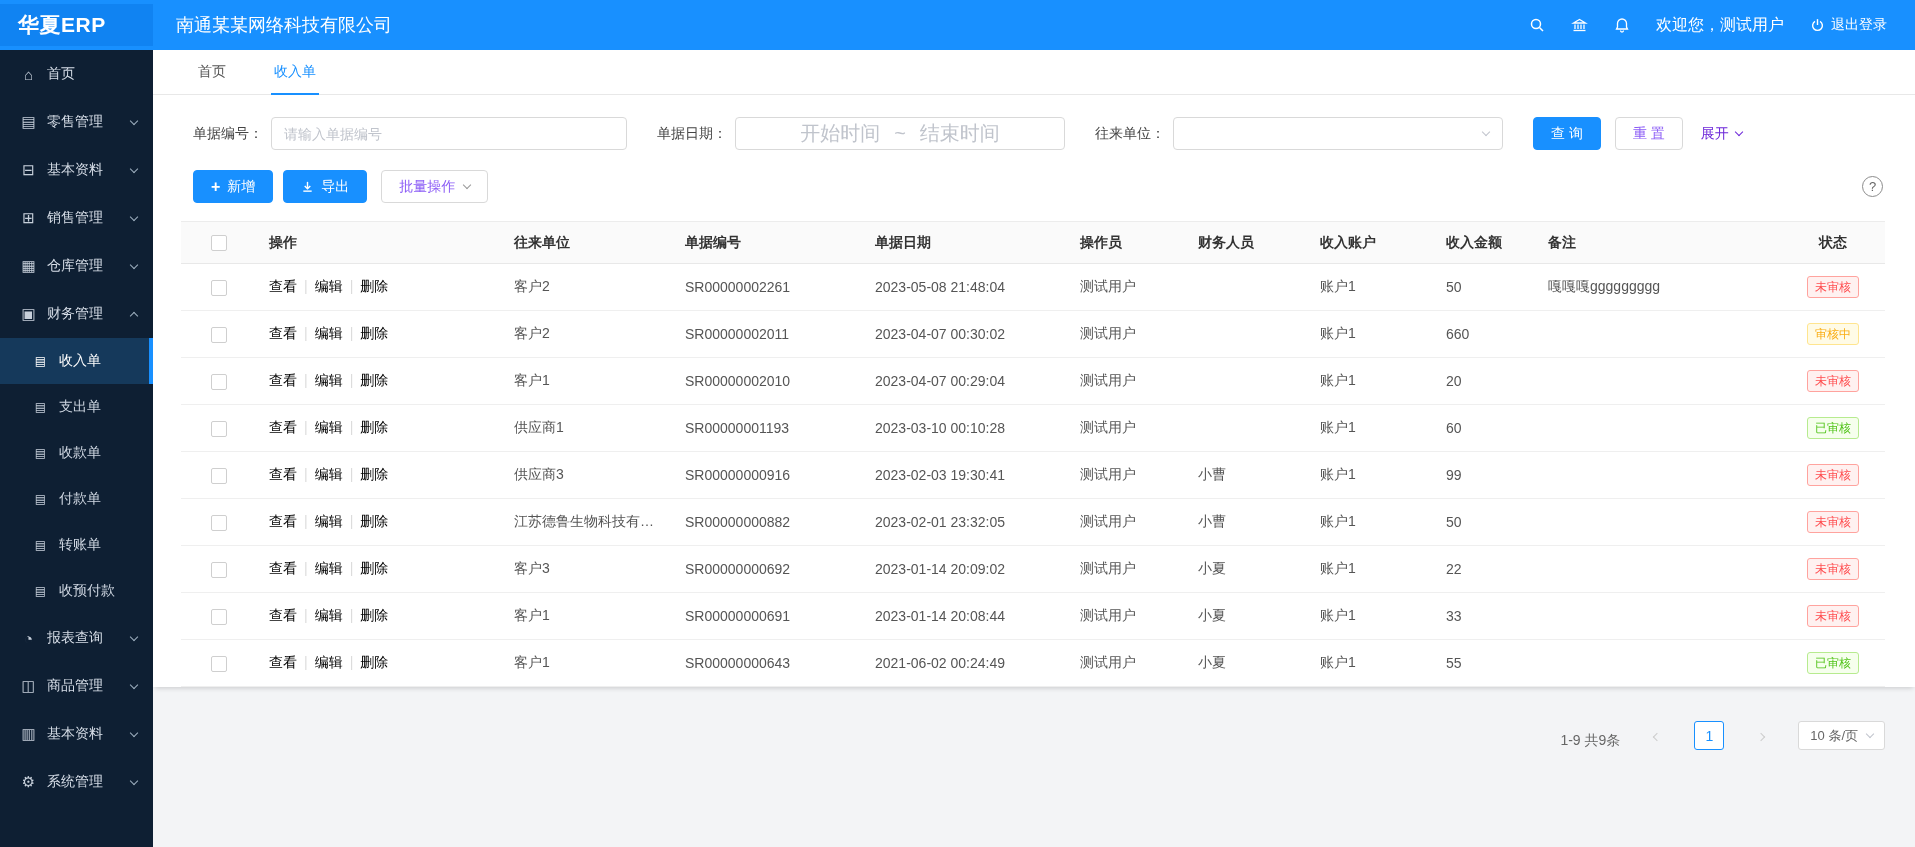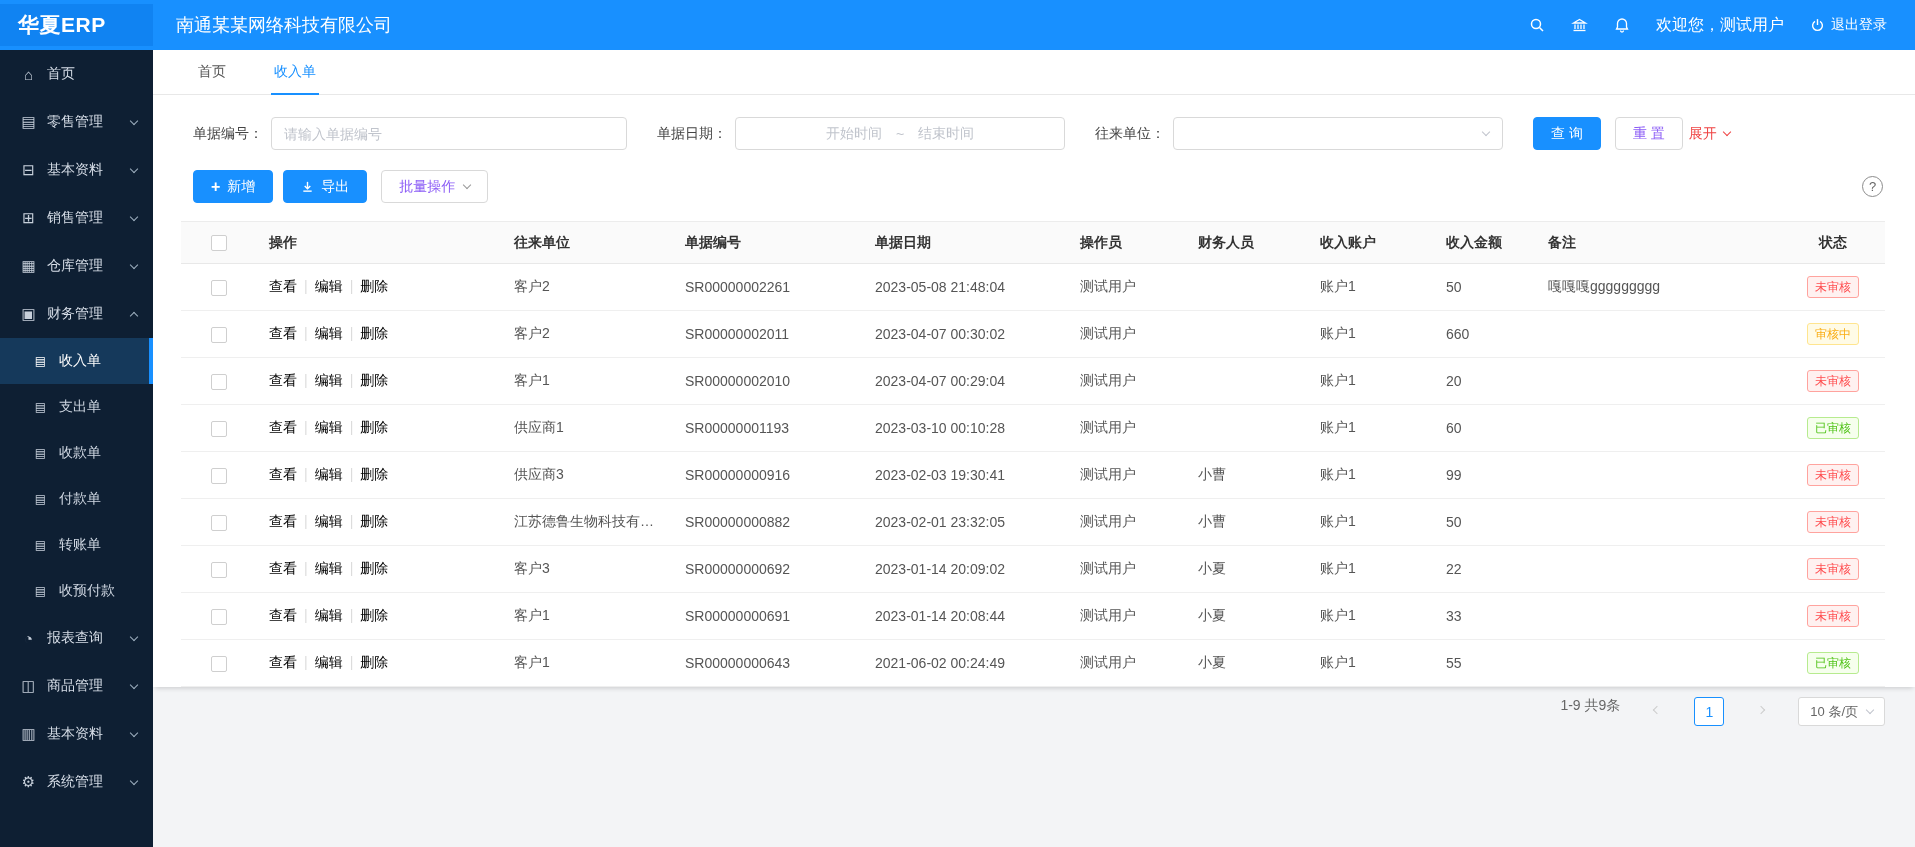--- a/index.html
+++ b/index.html
@@ -39,29 +39,29 @@
 
   .card{background:#fff;padding:22px 30px 0 28px;box-shadow:0 3px 5px -2px rgba(0,0,0,.18)}
 
   
   .filter-row{display:flex;align-items:center;margin:0 0 20px 12px}
   .f-label{font-size:14px;color:#444;margin-right:8px;white-space:nowrap}
   .f-input{width:356px;height:33px;border:1px solid #d9d9d9;border-radius:4px;padding:0 12px;font-size:14px;
     color:#333;outline:none;margin-right:30px;font-family:inherit}
   .f-input::placeholder{color:#c0c4cc}
   .range{width:330px;height:33px;border:1px solid #d9d9d9;border-radius:4px;display:flex;align-items:center;
-    justify-content:center;gap:14px;color:#c0c4cc;font-size:14px;margin-right:30px;cursor:pointer}
+    justify-content:center;gap:14px;color:#c0c4cc;font-size:20px;margin-right:30px;cursor:pointer}
   .selectbox{width:330px;height:33px;border:1px solid #d9d9d9;border-radius:4px;display:flex;align-items:center;
     justify-content:flex-end;padding-right:13px;margin-right:30px;cursor:pointer}
   .selectbox .chev{border-color:#c0c4cc}
   .btn{height:33px;padding:0 17px;border-radius:4px;border:1px solid #d9d9d9;background:#fff;color:#8b5cf6;
     font-size:14px;cursor:pointer;font-family:inherit;display:inline-flex;align-items:center;gap:7px}
   .btn.primary{background:#1890ff;border-color:#1890ff;color:#fff}
   .ml14{margin-left:14px}.ml10{margin-left:10px}
-  .expand{color:#ef4444;font-size:14px;margin-left:6px;display:flex;align-items:center;gap:7px;cursor:pointer;text-decoration:none}
+  .expand{color:#6d28d9;font-size:14px;margin-left:18px;display:flex;align-items:center;gap:7px;cursor:pointer;text-decoration:none}
   .chev{display:inline-block;width:7px;height:7px;border:solid currentColor;border-width:0 1.3px 1.3px 0}
   .chev.down{transform:rotate(45deg);margin-top:-3px}
   .chev.up{transform:rotate(-135deg);margin-top:3px}
   .chev.left{transform:rotate(135deg)}
   .chev.right{transform:rotate(-45deg)}
   .chev.sm{width:6px;height:6px}
 
   
   .toolbar{display:flex;align-items:center;margin:0 0 18px 12px}
   .plus{font-size:16px;line-height:1;font-weight:bold}
@@ -78,21 +78,21 @@
   th.c-check,td.c-check{text-align:center;padding:0}
   th.c-actions,td.c-actions{}
   th.c-status,td.c-status{text-align:center}
   .op-link{color:#000000;cursor:pointer;text-decoration:none}
   .sep{color:#dcdcdc;margin:0 7px}
   .badge{display:inline-block;font-size:12px;line-height:20px;padding:0 7px;border:1px solid;border-radius:3px;background:#fff}
   .checkbox{display:inline-block;width:16px;height:16px;border:1px solid #cfcfcf;border-radius:2px;background:#fff;
     vertical-align:middle;cursor:pointer}
 
   
-  .pager{display:flex;align-items:flex-start;justify-content:flex-end;gap:24px;margin:10px 30px 0 0;color:#666;font-size:14px}
+  .pager{display:flex;align-items:flex-end;justify-content:flex-end;gap:24px;margin:34px 30px 0 0;color:#666;font-size:14px}
   .pg-btn{width:26px;height:26px;display:flex;align-items:center;justify-content:center;color:#ccc;cursor:pointer}
   .pg-num{min-width:30px;height:29px;border:1px solid #1890ff;border-radius:3px;color:#1890ff;background:#fff;
     display:flex;align-items:center;justify-content:center;cursor:pointer}
   .pg-size{height:29px;border:1px solid #d9d9d9;border-radius:3px;background:#fff;display:flex;align-items:center;
     gap:9px;padding:10px 11px;font-size:13px;color:#666;cursor:pointer}
   .pg-size .chev{border-color:#c0c4cc}
 </style>
 </head>
 <body>
 

